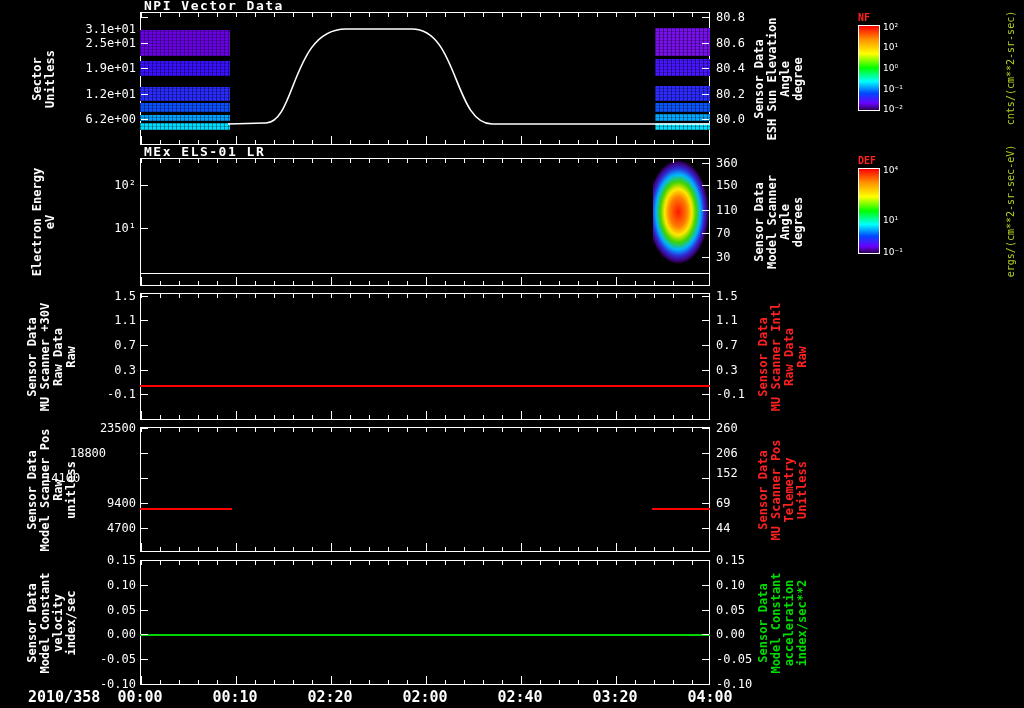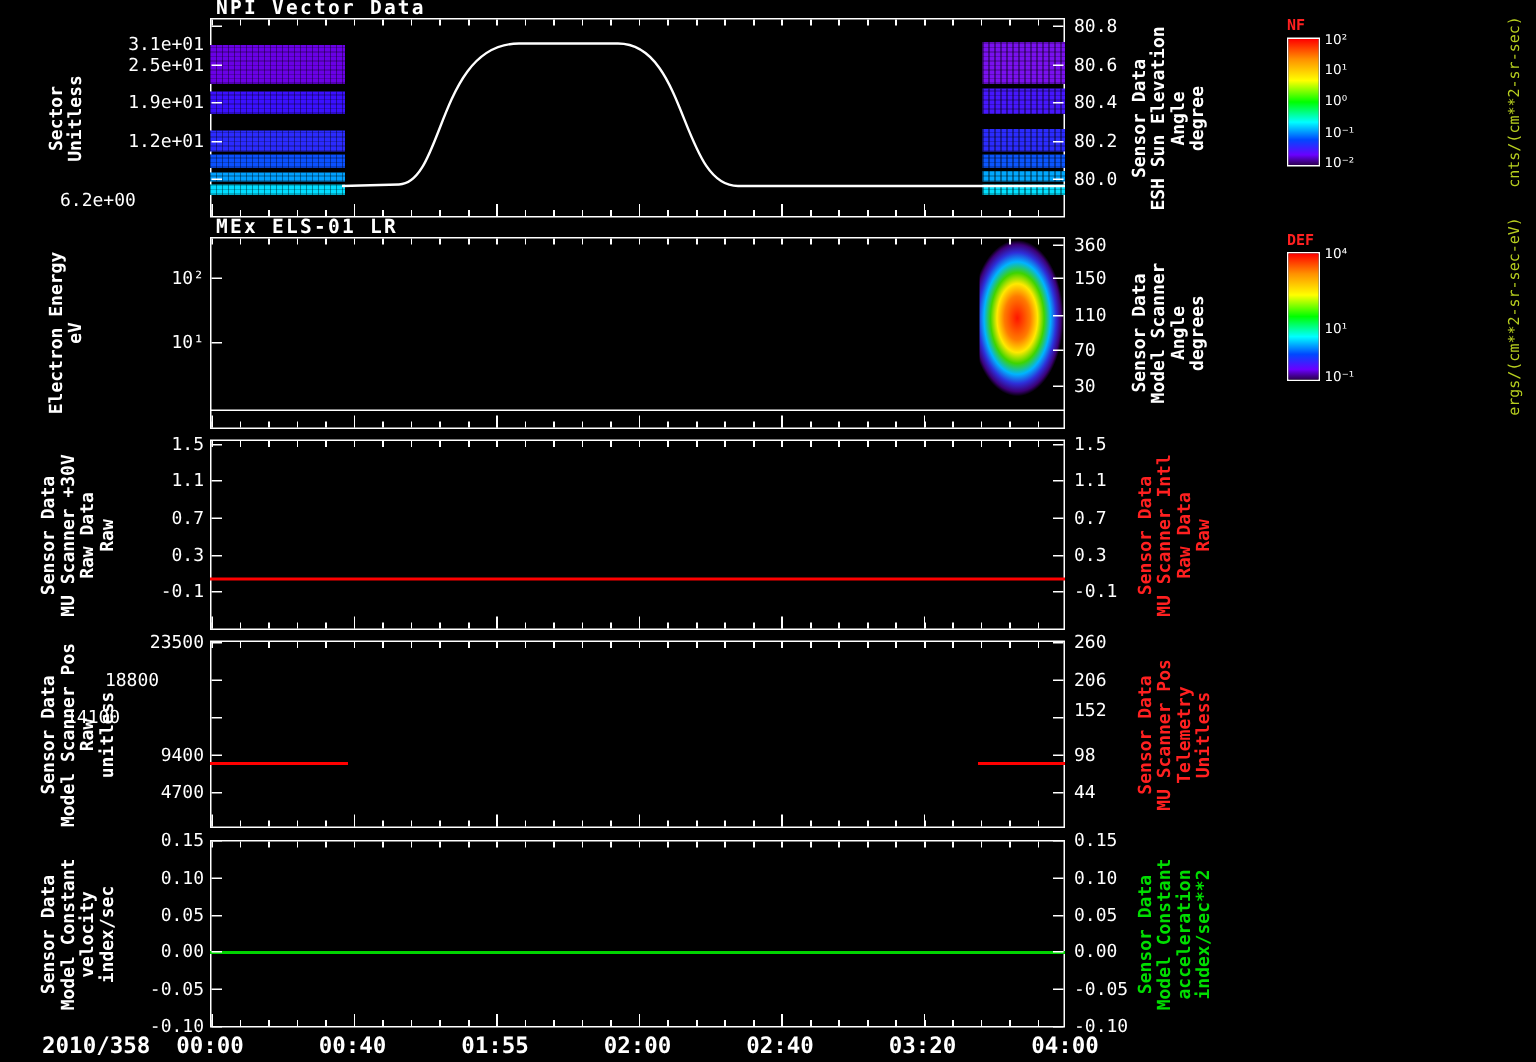--- a/index.html
+++ b/index.html
@@ -52,21 +52,21 @@
     <div class="xminor" style="position: absolute; left: 141px; top: 13px; width: 568px; height: 4px;"></div>
     <div class="xmajor" style="position: absolute; left: 141px; top: 136px; width: 568px; height: 8px;"></div>
     <div class="tick-label" style="position: absolute; left: 40px; top: 11px; width: 96px; text-align: right; margin-top: 12px;">3.1e+01</div>
     <div class="mark" style="position: absolute; left: 141px; top: 17px;"></div>
     <div class="tick-label" style="position: absolute; left: 40px; top: 37px; width: 96px; text-align: right;">2.5e+01</div>
     <div class="mark" style="position: absolute; left: 141px; top: 43px;"></div>
     <div class="tick-label" style="position: absolute; left: 40px; top: 62px; width: 96px; text-align: right;">1.9e+01</div>
     <div class="mark" style="position: absolute; left: 141px; top: 68px;"></div>
     <div class="tick-label" style="position: absolute; left: 40px; top: 88px; width: 96px; text-align: right;">1.2e+01</div>
     <div class="mark" style="position: absolute; left: 141px; top: 94px;"></div>
-    <div class="tick-label" style="position: absolute; left: 40px; top: 127px; width: 96px; text-align: left;">6.2e+00</div>
+    <div class="tick-label" style="position: absolute; left: 40px; top: 113px; width: 96px; text-align: right;">6.2e+00</div>
     <div class="mark" style="position: absolute; left: 141px; top: 119px;"></div>
     <div class="tick-label" style="position: absolute; left: 716px; top: 11px; width: 60px;">80.8</div>
     <div class="mark" style="position: absolute; left: 702px; top: 17px;"></div>
     <div class="tick-label" style="position: absolute; left: 716px; top: 37px; width: 60px;">80.6</div>
     <div class="mark" style="position: absolute; left: 702px; top: 43px;"></div>
     <div class="tick-label" style="position: absolute; left: 716px; top: 62px; width: 60px;">80.4</div>
     <div class="mark" style="position: absolute; left: 702px; top: 68px;"></div>
     <div class="tick-label" style="position: absolute; left: 716px; top: 88px; width: 60px;">80.2</div>
     <div class="mark" style="position: absolute; left: 702px; top: 94px;"></div>
     <div class="tick-label" style="position: absolute; left: 716px; top: 113px; width: 60px;">80.0</div>
@@ -153,21 +153,21 @@
     <div class="tick-label" style="position: absolute; left: 40px; top: 497px; width: 96px; text-align: right;">9400</div>
     <div class="mark" style="position: absolute; left: 141px; top: 503px;"></div>
     <div class="tick-label" style="position: absolute; left: 40px; top: 522px; width: 96px; text-align: right;">4700</div>
     <div class="mark" style="position: absolute; left: 141px; top: 528px;"></div>
     <div class="tick-label" style="position: absolute; left: 716px; top: 422px; width: 60px;">260</div>
     <div class="mark" style="position: absolute; left: 702px; top: 428px;"></div>
     <div class="tick-label" style="position: absolute; left: 716px; top: 447px; width: 60px;">206</div>
     <div class="mark" style="position: absolute; left: 702px; top: 453px;"></div>
     <div class="tick-label" style="position: absolute; left: 716px; top: 467px; width: 60px;">152</div>
     <div class="mark" style="position: absolute; left: 702px; top: 478px;"></div>
-    <div class="tick-label" style="position: absolute; left: 716px; top: 497px; width: 60px;">98</div>
+    <div class="tick-label" style="position: absolute; left: 716px; top: 497px; width: 60px;">69</div>
     <div class="mark" style="position: absolute; left: 702px; top: 503px;"></div>
     <div class="tick-label" style="position: absolute; left: 716px; top: 522px; width: 60px;">44</div>
     <div class="mark" style="position: absolute; left: 702px; top: 528px;"></div>
     <div class="rot" style="position: absolute; left: 52px; top: 489.5px; color: rgb(255, 255, 255);">Sensor Data
 Model Scanner Pos
 Raw
 unitless</div>
     <div class="rot" style="position: absolute; left: 783px; top: 489.5px; color: rgb(255, 32, 32);">Sensor Data
 MU Scanner Pos
 Telemetry
@@ -203,22 +203,22 @@
     <div class="mark" style="position: absolute; left: 702px; top: 684px;"></div>
     <div class="rot" style="position: absolute; left: 52px; top: 622.5px; color: rgb(255, 255, 255);">Sensor Data
 Model Constant
 velocity
 index/sec</div>
     <div class="rot" style="position: absolute; left: 783px; top: 622.5px; color: rgb(0, 221, 0);">Sensor Data
 Model Constant
 acceleration
 index/sec**2</div>
     <div class="time-label" style="position: absolute; left: 140px; top: 688px;">00:00</div>
-    <div class="time-label" style="position: absolute; left: 235px; top: 688px;">00:40</div>
-    <div class="time-label" style="position: absolute; left: 330px; top: 688px;">01:55</div>
+    <div class="time-label" style="position: absolute; left: 235px; top: 688px;">00:10</div>
+    <div class="time-label" style="position: absolute; left: 330px; top: 688px;">02:20</div>
     <div class="time-label" style="position: absolute; left: 425px; top: 688px;">02:00</div>
     <div class="time-label" style="position: absolute; left: 520px; top: 688px;">02:40</div>
     <div class="time-label" style="position: absolute; left: 615px; top: 688px;">03:20</div>
     <div class="time-label" style="position: absolute; left: 710px; top: 688px;">04:00</div>
     <div class="cb" style="position: absolute; left: 858px; top: 25px; width: 22px; height: 86px;">
       <div class="cb-grad"></div>
     </div>
     <div class="cb-title" style="position: absolute; left: 858px; top: 12px; color: rgb(255, 32, 32);">NF</div>
     <div class="cb-tick" style="position: absolute; left: 883px; top: 21.72px;">10²</div>
     <div class="cb-tick" style="position: absolute; left: 883px; top: 42.36px;">10¹</div>

